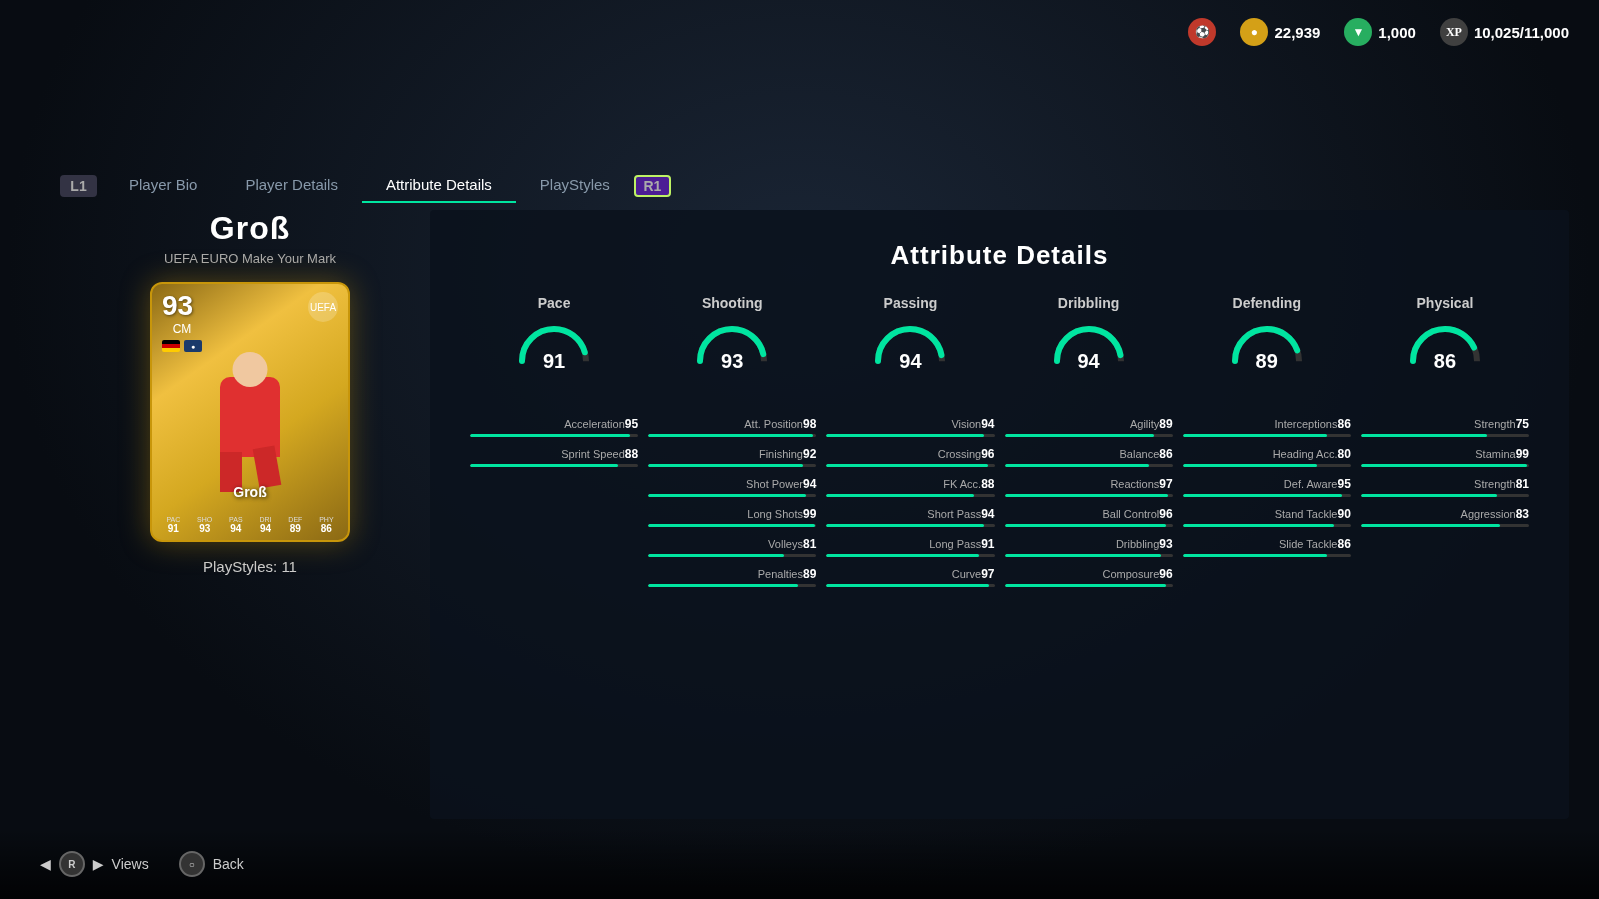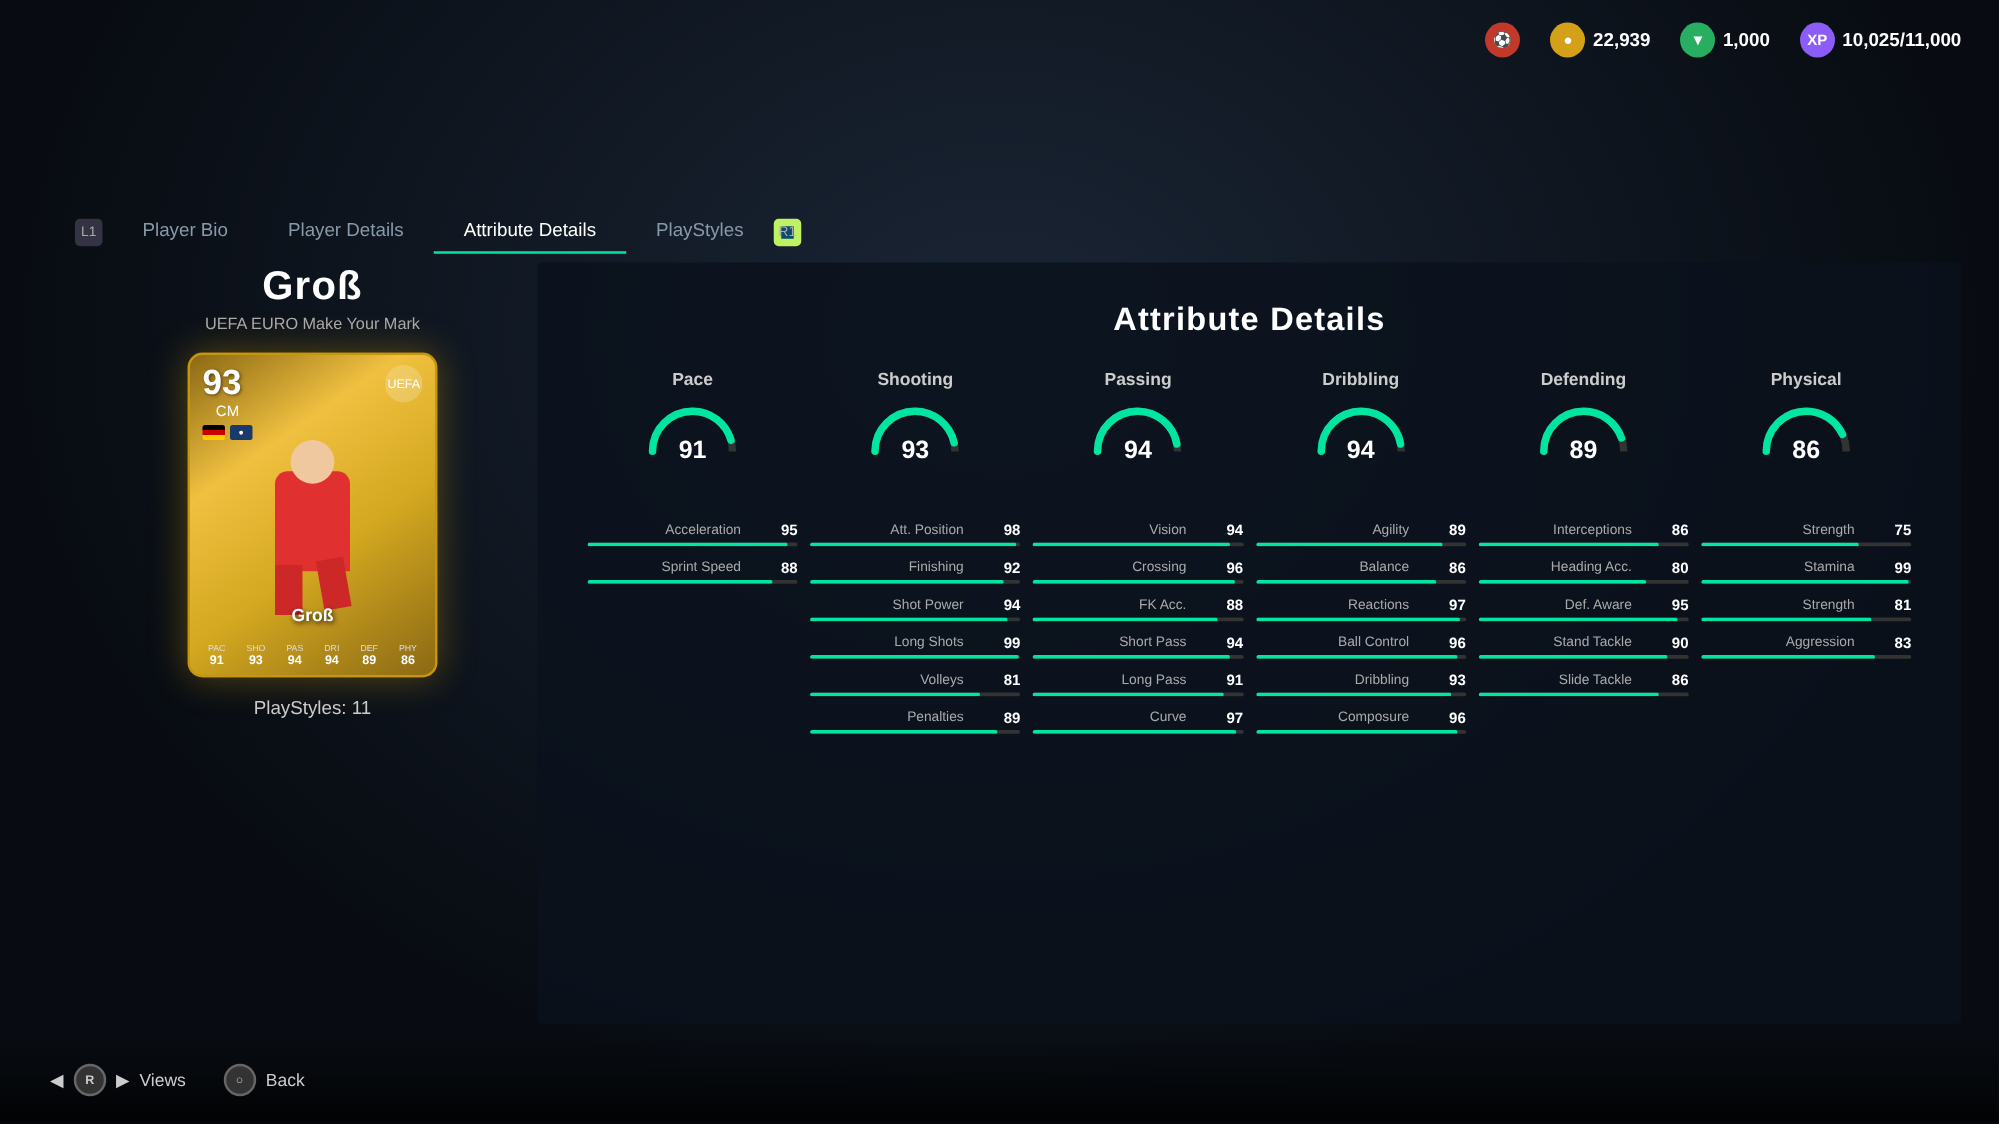--- a/index.html
+++ b/index.html
@@ -41,21 +41,21 @@
     }
     .icon-circle {
       width: 28px; height: 28px;
       border-radius: 50%;
       display: flex; align-items: center; justify-content: center;
       font-size: 12px;
     }
     .icon-red { background: #c0392b; }
     .icon-gold { background: #d4a017; }
     .icon-green { background: #27ae60; }
-    .icon-blue { background: #8b5cf6; }
+    .icon-blue { background: #404040; font-family: Liberation Serif, serif; }
 
     
     .nav-tabs {
       position: absolute;
       top: 168px; left: 60px;
       display: flex;
       align-items: center;
       gap: 0;
       z-index: 10;
     }
@@ -65,34 +65,34 @@
       color: #8899aa;
       cursor: pointer;
       border-bottom: 2px solid transparent;
       white-space: nowrap;
     }
     .nav-tab.active {
       color: #ffffff;
       border-bottom: 2px solid #00e5a0;
     }
     .tab-badge {
-      width: 22px; height: 22px;
+      width: 37px; height: 22px;
       border-radius: 4px;
       background: #334;
       display: inline-flex;
       align-items: center;
       justify-content: center;
-      font-size: 11px;
-      font-weight: normal;
+      font-size: 14px;
+      font-weight: bold;
       color: #aaa;
       margin-right: 8px;
     }
     .tab-badge-r1 {
-      background: #0c4a6e;
-      border: 6px solid #bef264;
+      background: #4c1d95;
+      border: 2px solid #bef264;
     }
 
     
     .left-panel {
       position: absolute;
       top: 210px; left: 60px;
       width: 380px;
       z-index: 10;
     }
     .player-name-main {
@@ -282,21 +282,20 @@
       align-items: center;
     }
     .sub-stat-name {
       font-size: 11px;
       color: #aaa;
     }
     .sub-stat-value {
       font-size: 12px;
       font-weight: bold;
       color: #fff;
-      margin-left: 32px;
     }
     .sub-stat-bar-bg {
       width: 100%;
       height: 3px;
       background: #333;
       border-radius: 2px;
       overflow: hidden;
     }
     .sub-stat-bar-fill {
       height: 100%;

